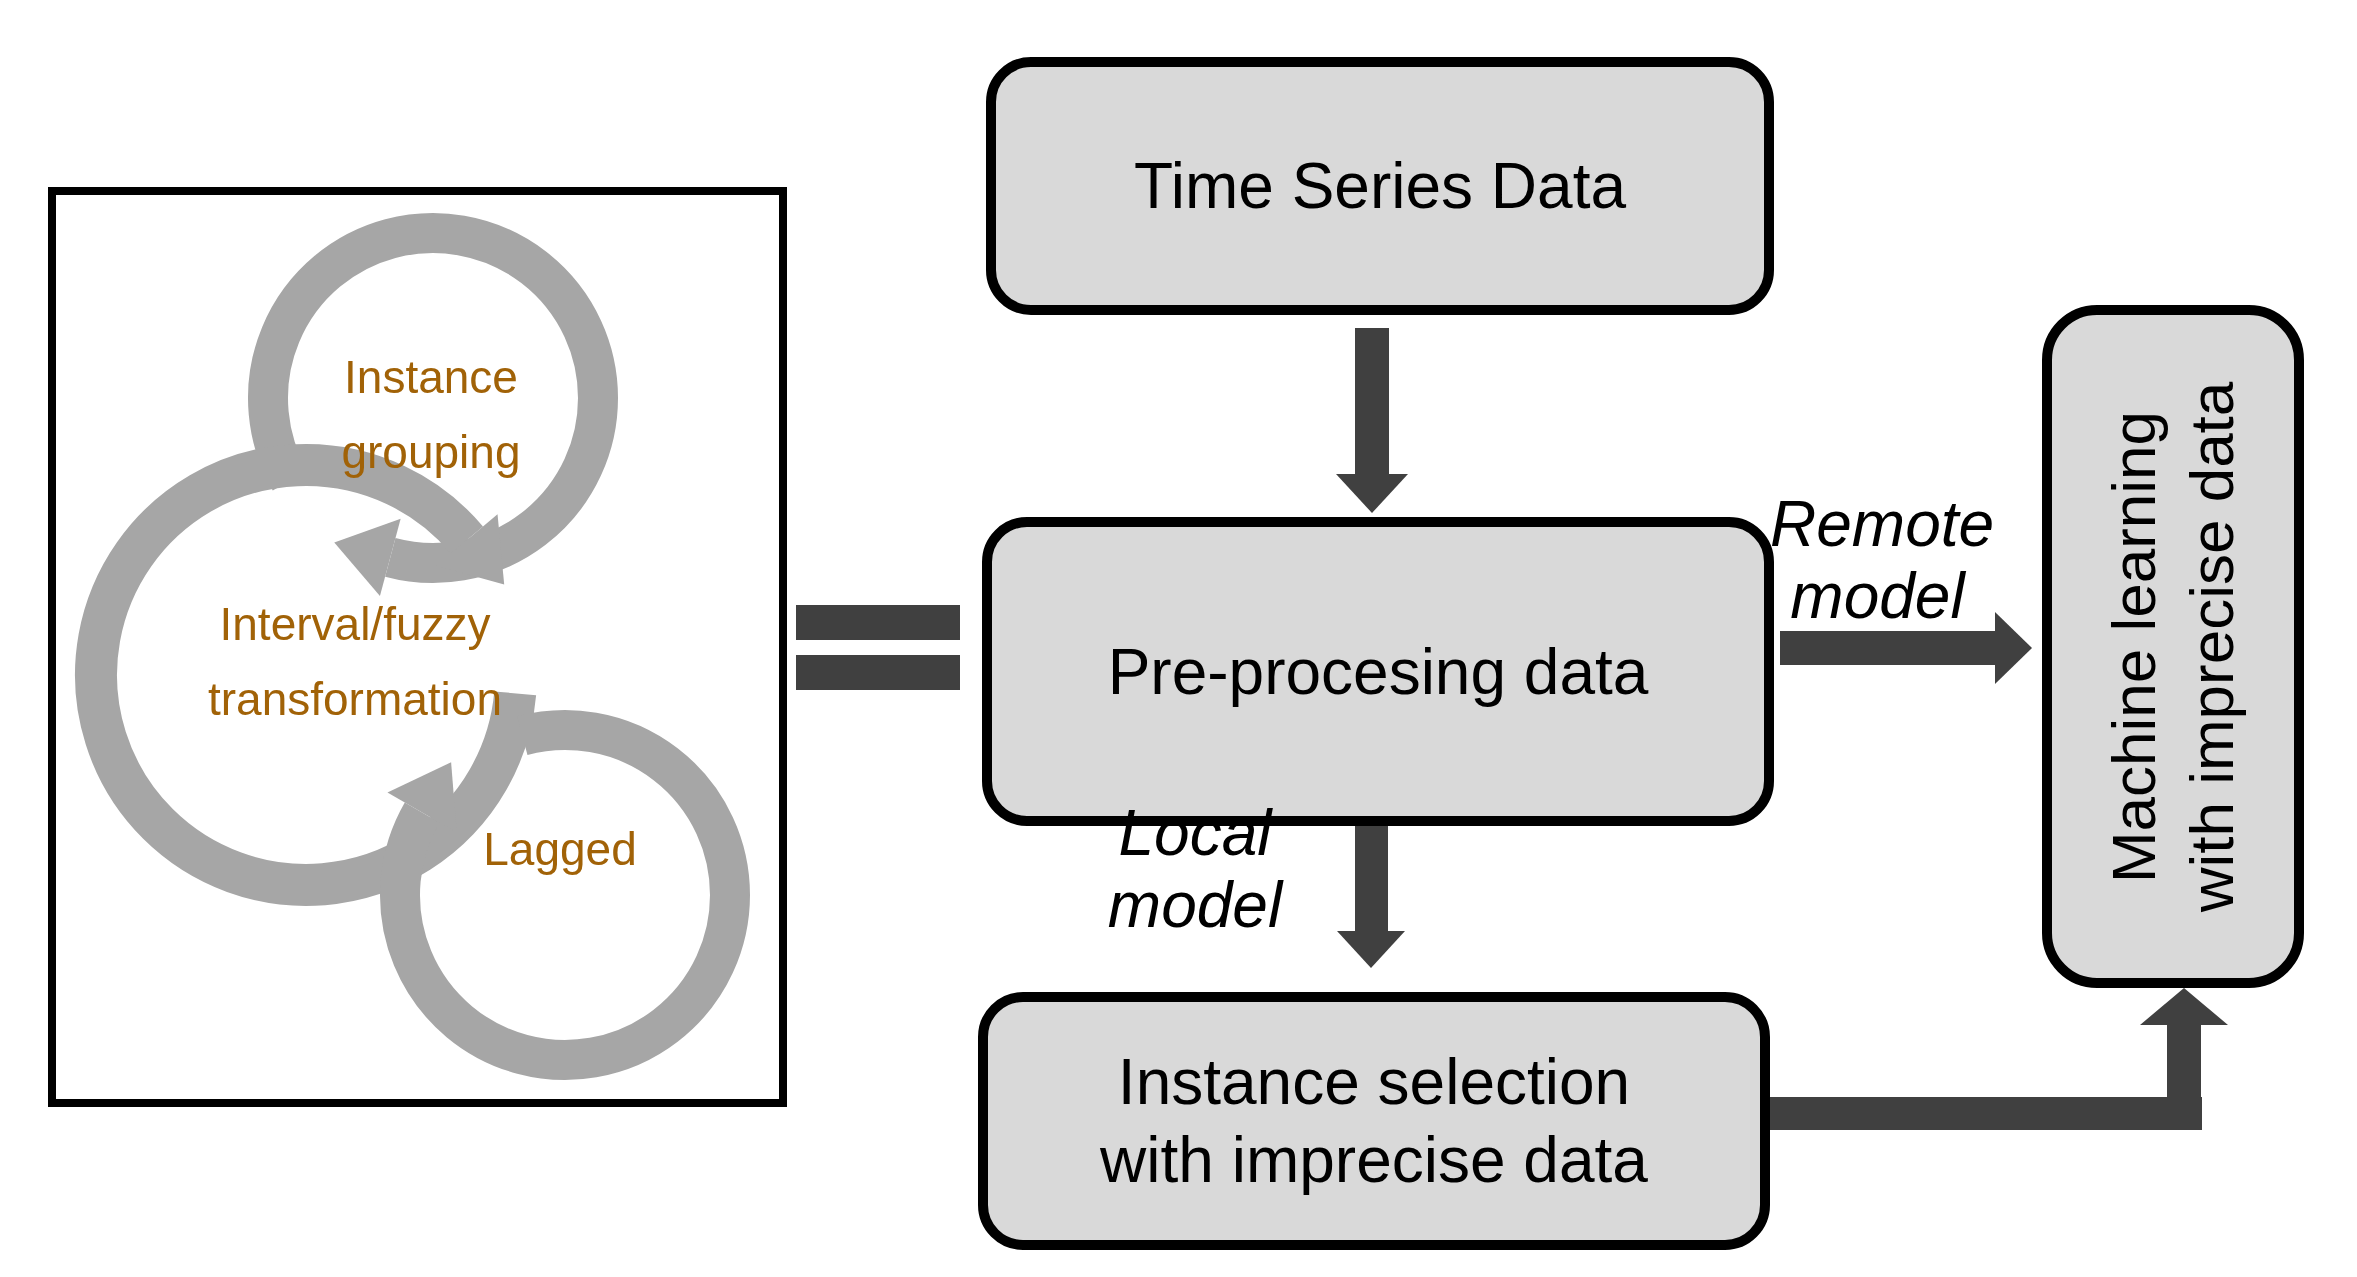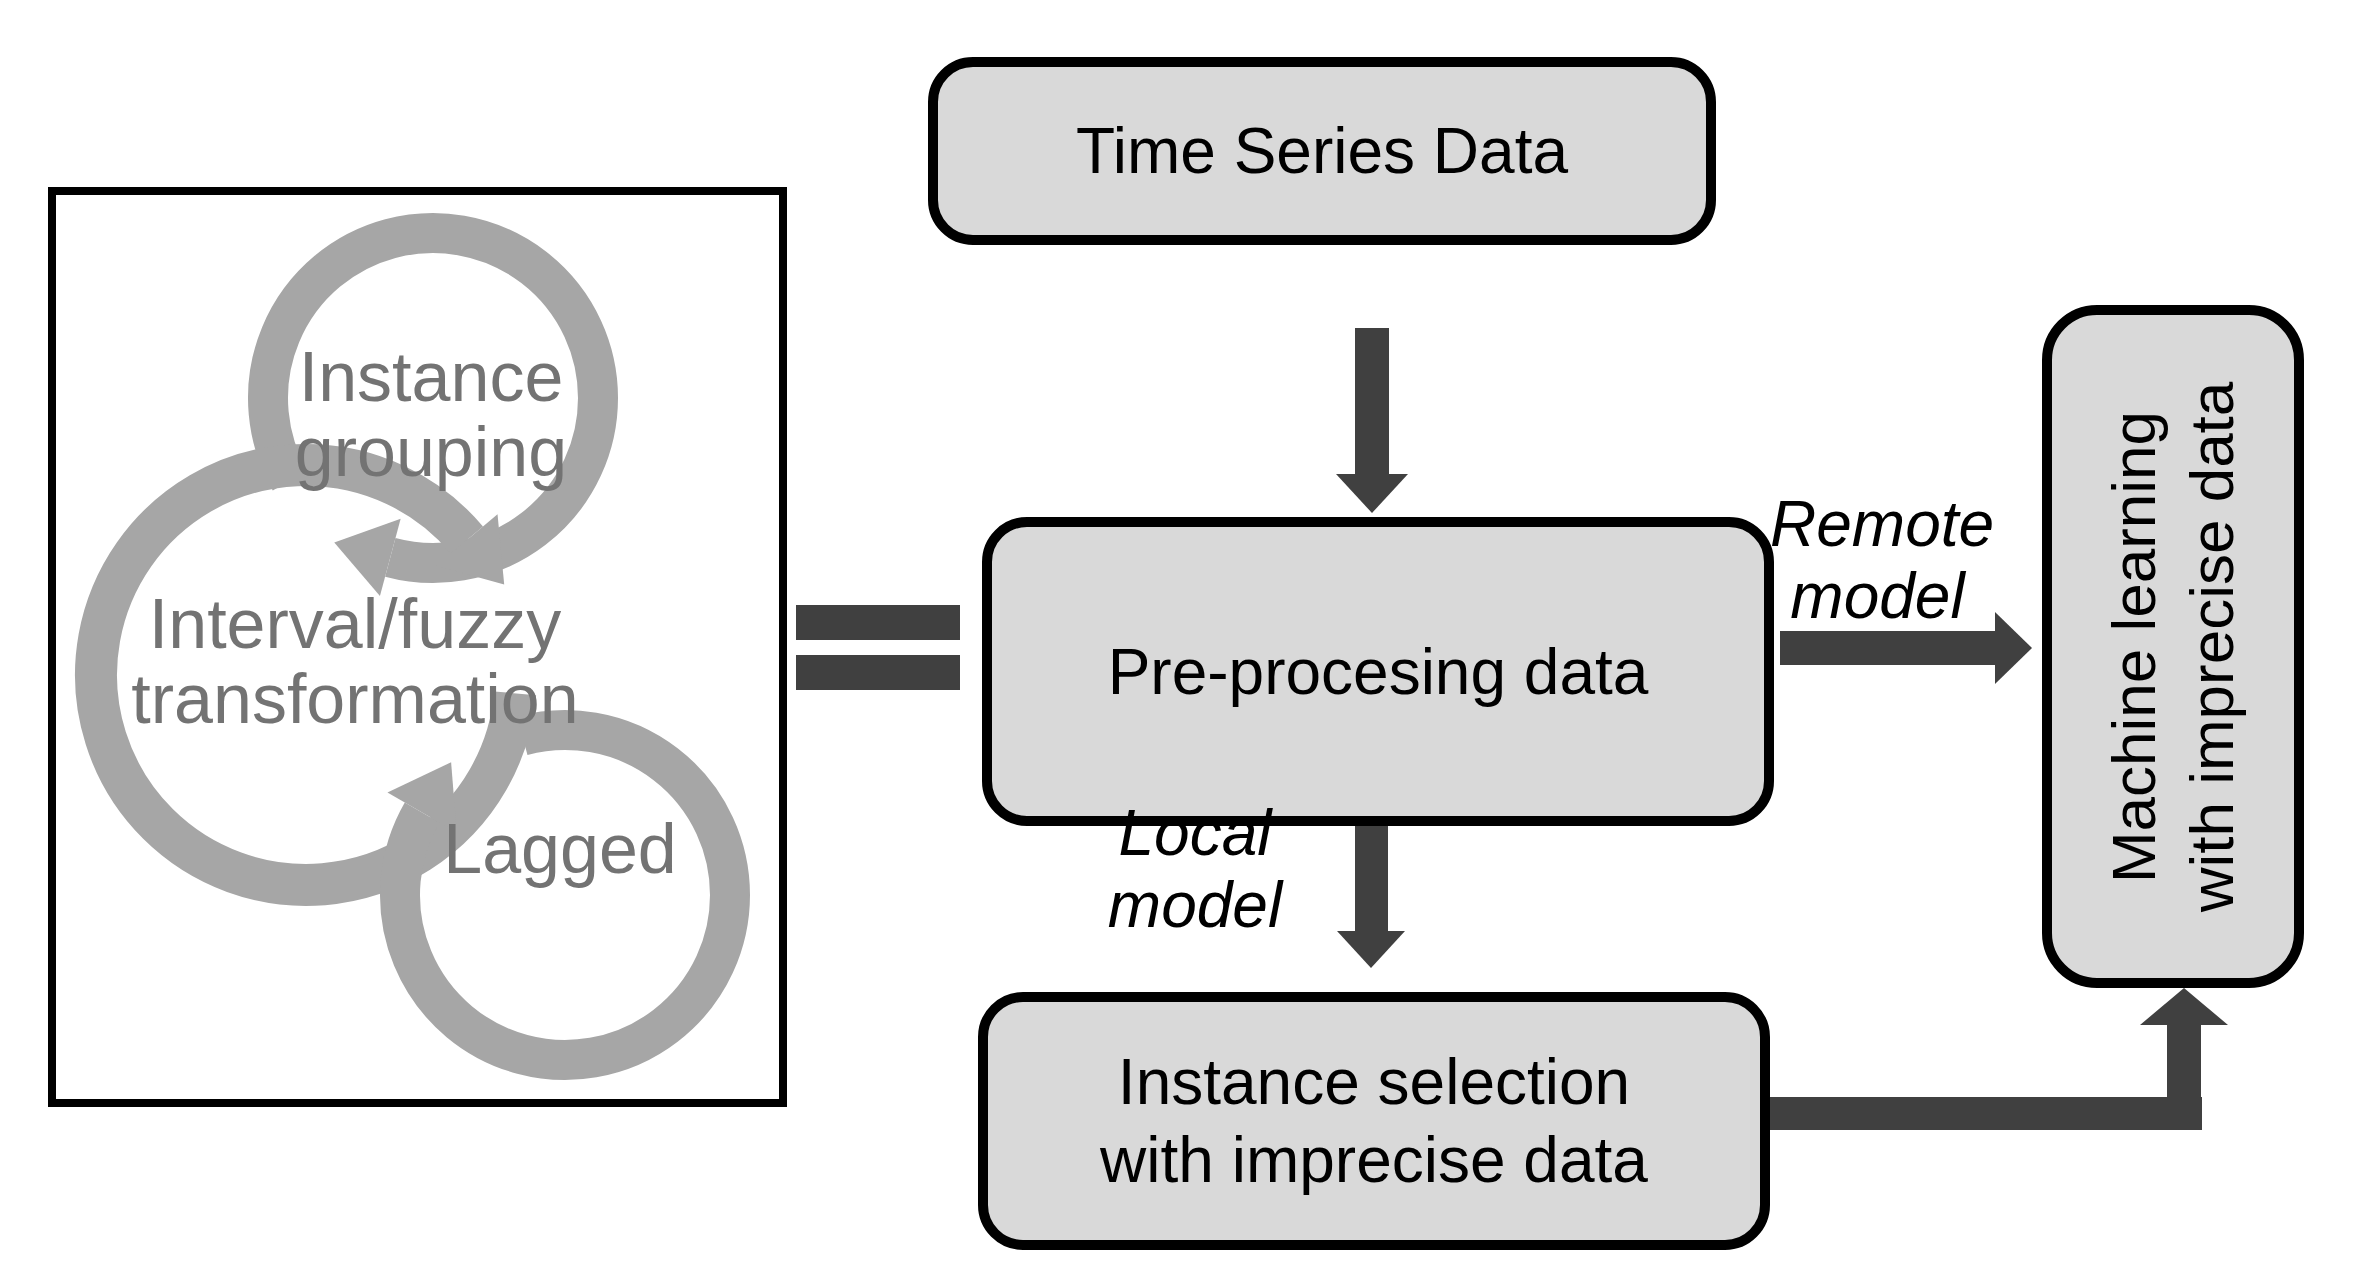--- a/index.html
+++ b/index.html
@@ -12,29 +12,29 @@
     overflow:hidden;
   }
   .connectors{position:absolute;left:0;top:0;z-index:1;}
   .panel{
     position:absolute;left:48px;top:187px;width:739px;height:920px;
     border:8px solid #000;background:#fff;box-sizing:border-box;z-index:2;
   }
   .panel svg{position:absolute;left:0;top:0;}
   .cycle-label{
     position:absolute;text-align:center;
-    font-size:70px;line-height:75px;color:#737373;z-index:3;
+    font-size:46px;line-height:75px;color:#a16207;z-index:3;
   }
   .node{
     position:absolute;background:#d9d9d9;border:10px solid #000;
     box-sizing:border-box;border-radius:45px;z-index:2;
     display:flex;align-items:center;justify-content:center;
     font-size:64px;line-height:78px;text-align:center;color:#000;
   }
-  #ts-box{left:928px;top:57px;width:788px;height:188px;}
+  #ts-box{left:986px;top:57px;width:788px;height:258px;}
   #pp-box{left:982px;top:517px;width:792px;height:309px;}
   #is-box{left:978px;top:992px;width:792px;height:258px;}
   #ml-box{left:2042px;top:305px;width:262px;height:683px;border-radius:55px;}
   .rot-wrap{transform:rotate(-90deg);white-space:nowrap;text-align:center;font-size:62px;line-height:78px;}
   .edge-label{
     position:absolute;text-align:center;font-size:64px;line-height:72px;color:#000;z-index:2;font-style:italic;
   }
   #remote-label{left:1770px;top:488px;width:215px;}
   #local-label{left:1095px;top:797px;width:200px;text-align:center;}
 </style>

